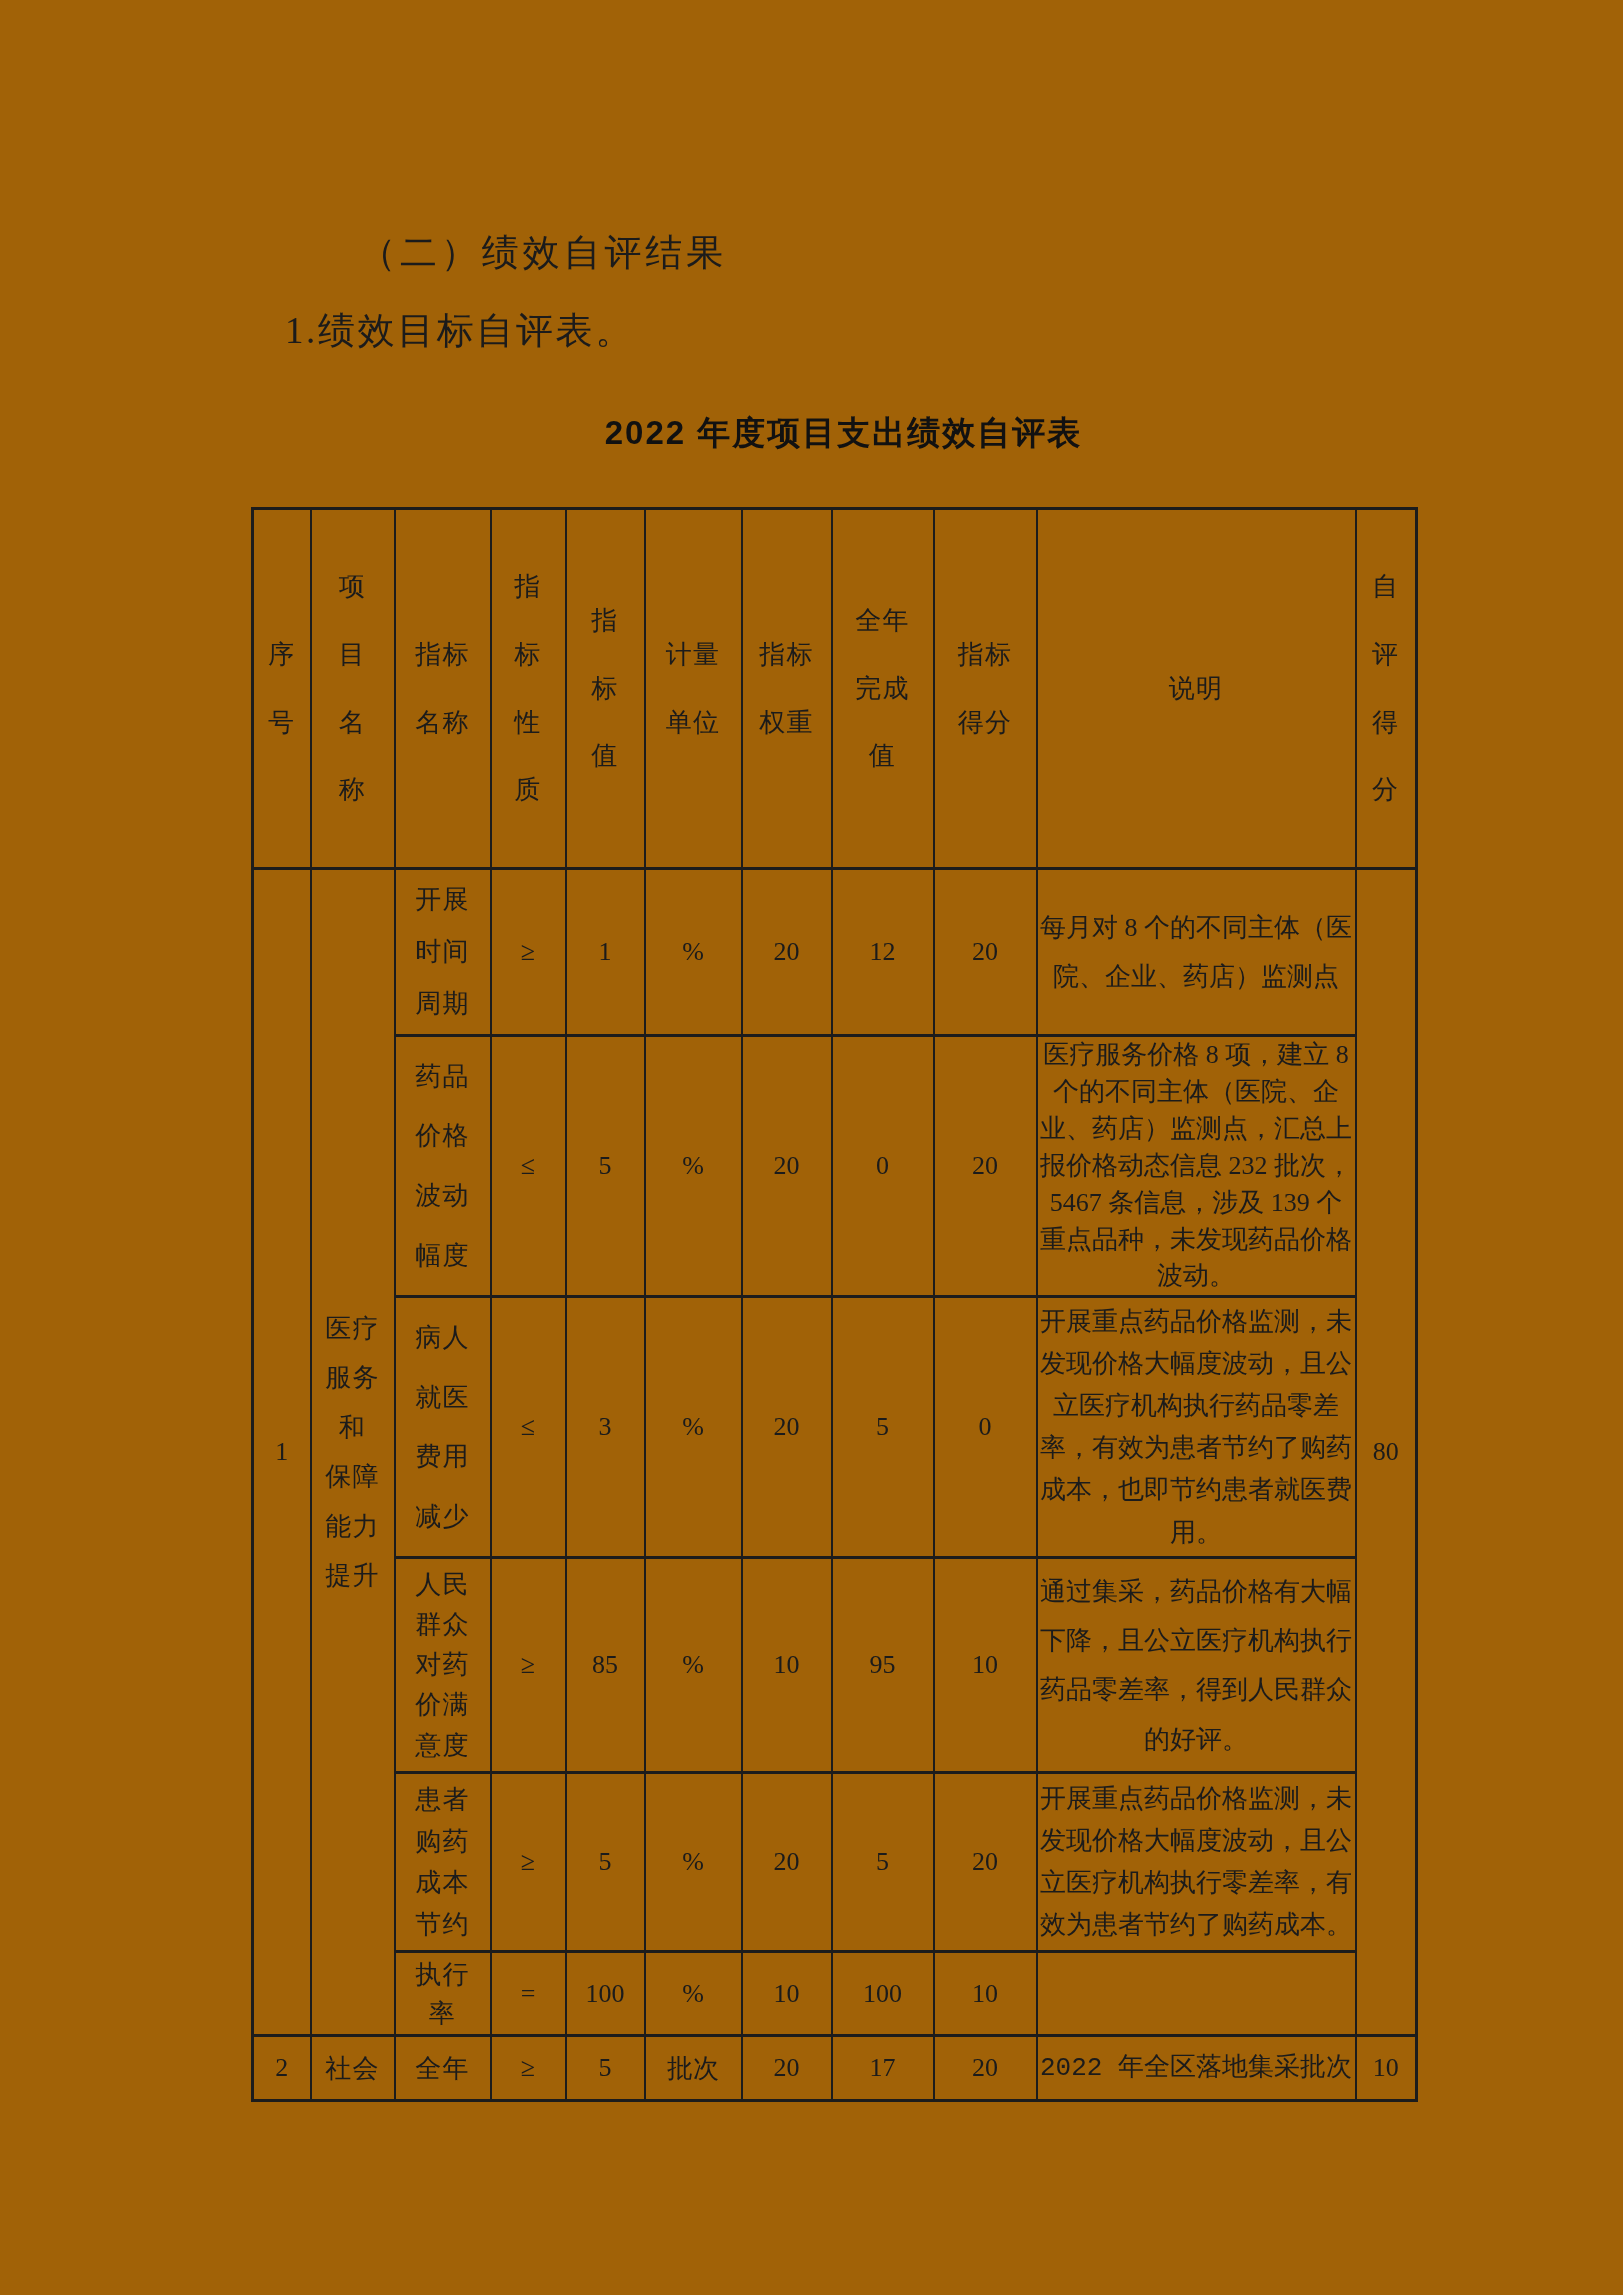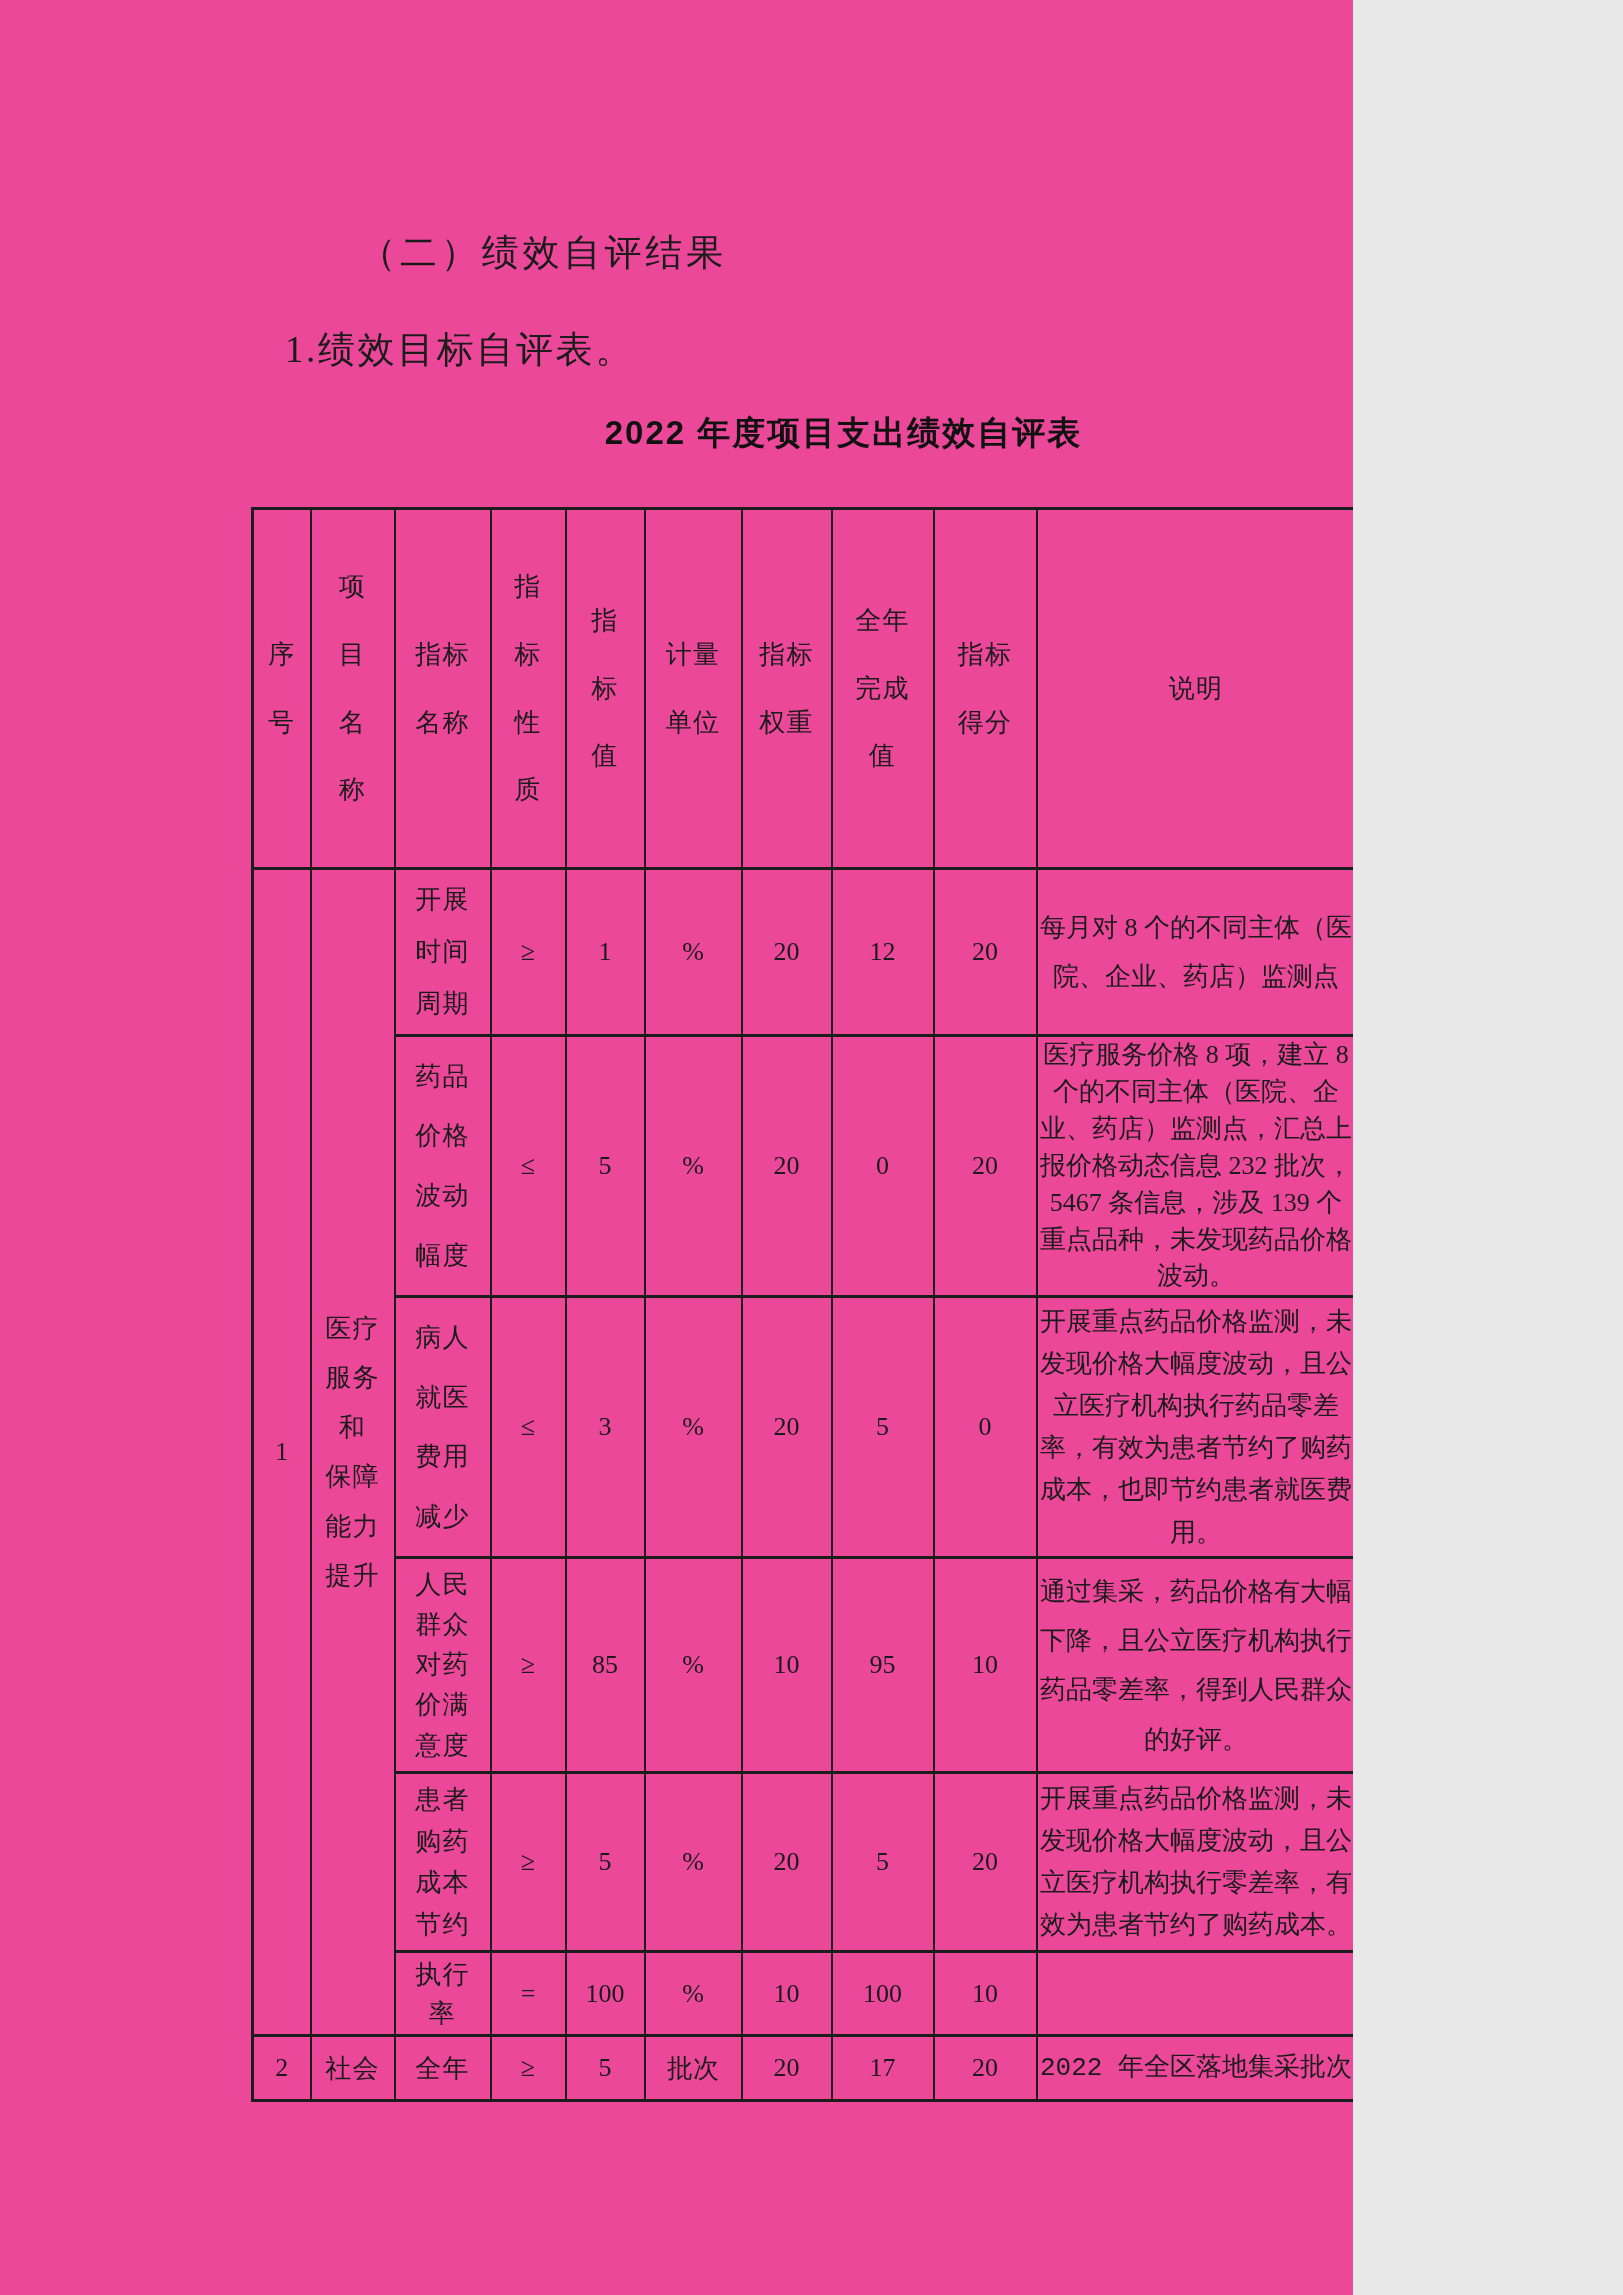--- a/index.html
+++ b/index.html
@@ -1,30 +1,30 @@
 <!DOCTYPE html>
 <html style="font-size:10.5px"><head>
 <meta charset="utf-8">
 <title>doc</title>
 <style>
   html,body{margin:0;padding:0;background:#e8e8e8;}
   .page{
     position:relative;
-    width:1353px;height:2295px;
-    background:#ec4899;
+    width:1623px;height:2295px;
+    background:#a16207;
     font-family:"Liberation Serif","DejaVu Serif",serif;
     color:#1b1b1b;
     overflow:hidden;
   }
   .heading-2{
     position:absolute;left:359px;top:228px;
     font-size:37px;letter-spacing:3.9px;
   }
   .heading-3{
-    position:absolute;left:285px;top:325px;
+    position:absolute;left:285px;top:306px;
     font-size:37px;letter-spacing:2.6px;
   }
   .doc-title{
     position:absolute;left:0;top:411px;width:1623px;
     text-align:center;
     font-family:"Liberation Sans","DejaVu Sans",sans-serif;
     font-weight:bold;font-size:33px;letter-spacing:2px;
     color:#111;
     padding-left:32px;
   }

